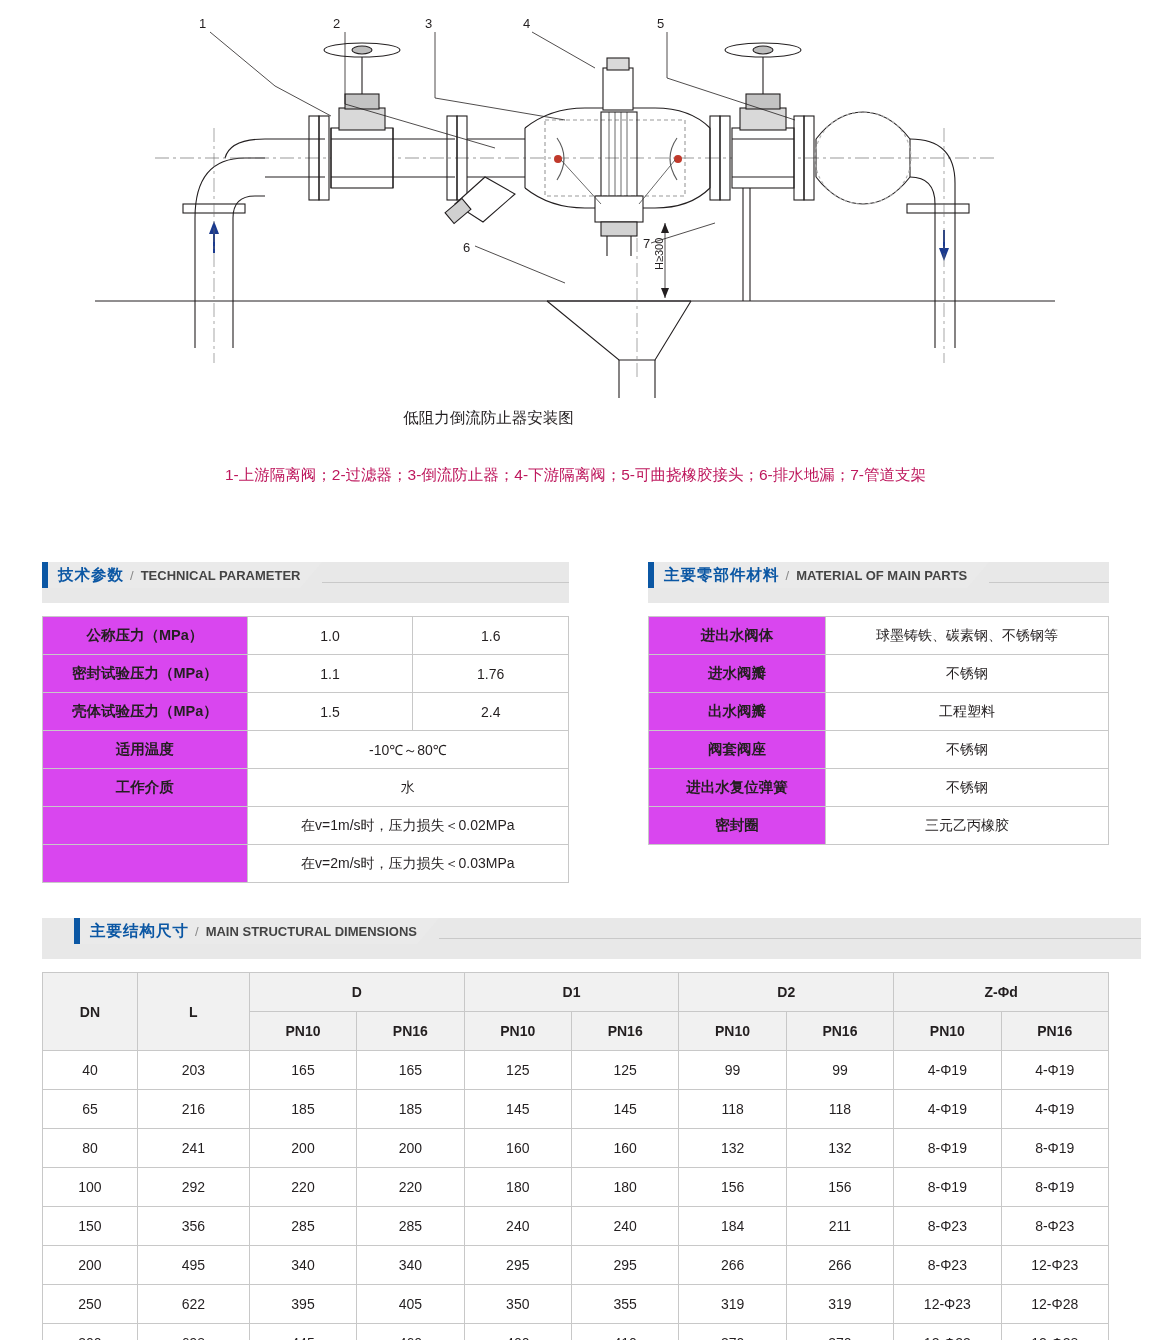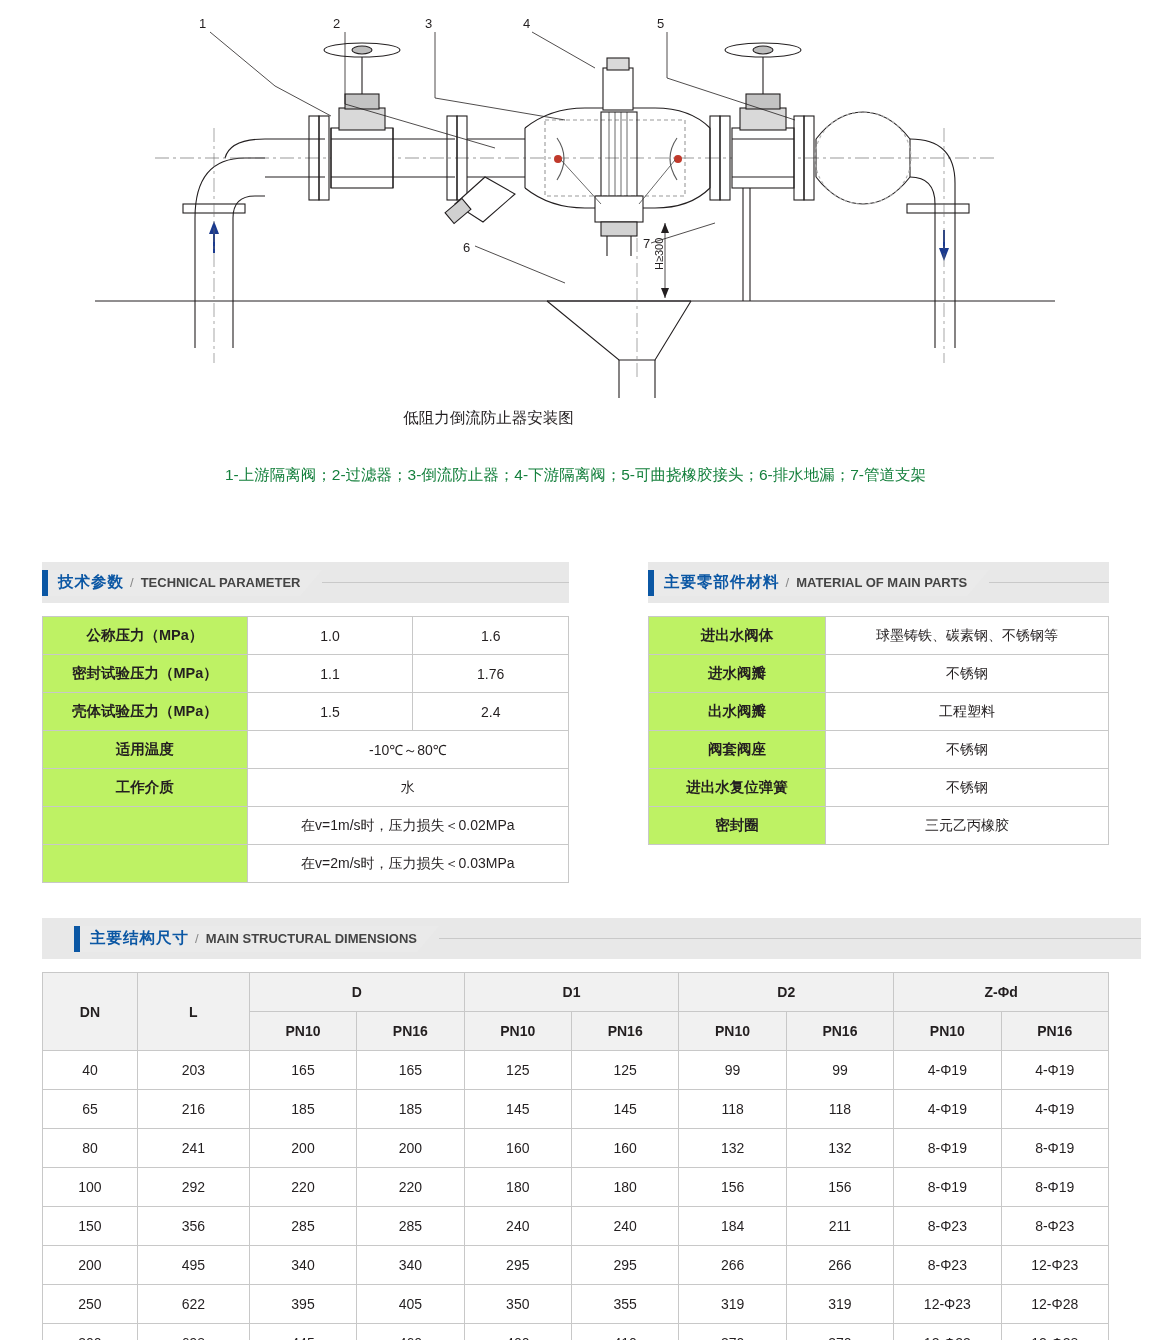--- a/index.html
+++ b/index.html
@@ -30,29 +30,29 @@
     top: 408px; left: 0; width: 977px;
     text-align: center;
     font-size: 15.5px;
     color: #231f20;
   }
   .fig-legend {
     position: absolute;
     top: 465px; left: 0; width: 1151px;
     text-align: center;
     font-size: 15.5px;
-    color: #15803d;
+    color: #be185d;
   }
 
   
   .sec-head {
     position: absolute;
     height: 41px;
     display: flex;
-    align-items: center;
+    align-items: flex-start;
     background: linear-gradient(to right, #e8e8e8 0%, #e8e8e8 100%);
   }
   .sec-head .bar-blue {
     width: 6px; height: 26px; background: #0b57a4; flex: none;
   }
   .sec-head .bar-body {
     height: 26px;
     background: #eaeaea;
     display: flex; align-items: center;
     padding-left: 10px;
@@ -85,21 +85,21 @@
     position: absolute;
     font-size: 14px;
   }
   table td, table th {
     border: 1px solid #c8c8c8;
     text-align: center;
     font-weight: normal;
     color: #231f20;
   }
   .label-cell {
-    background: #bef264;
+    background: #d946ef;
     font-weight: bold;
     font-size: 14.5px;
   }
 
   
   #tbl-tech { left: 42px; top: 616px; width: 527px; }
   #tbl-tech td { height: 35px; }
   #tbl-tech .c0 { width: 208px; }
   #tbl-tech .c1 { width: 169px; }
   #tbl-tech .c2 { width: 158px; }

